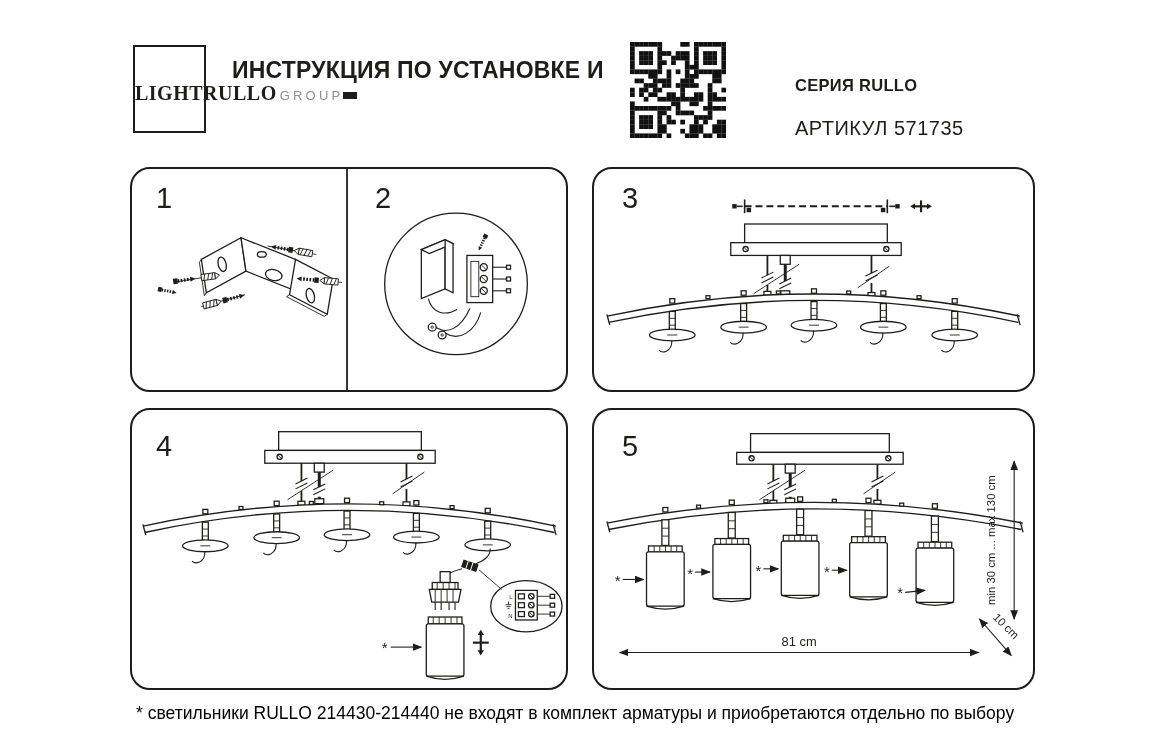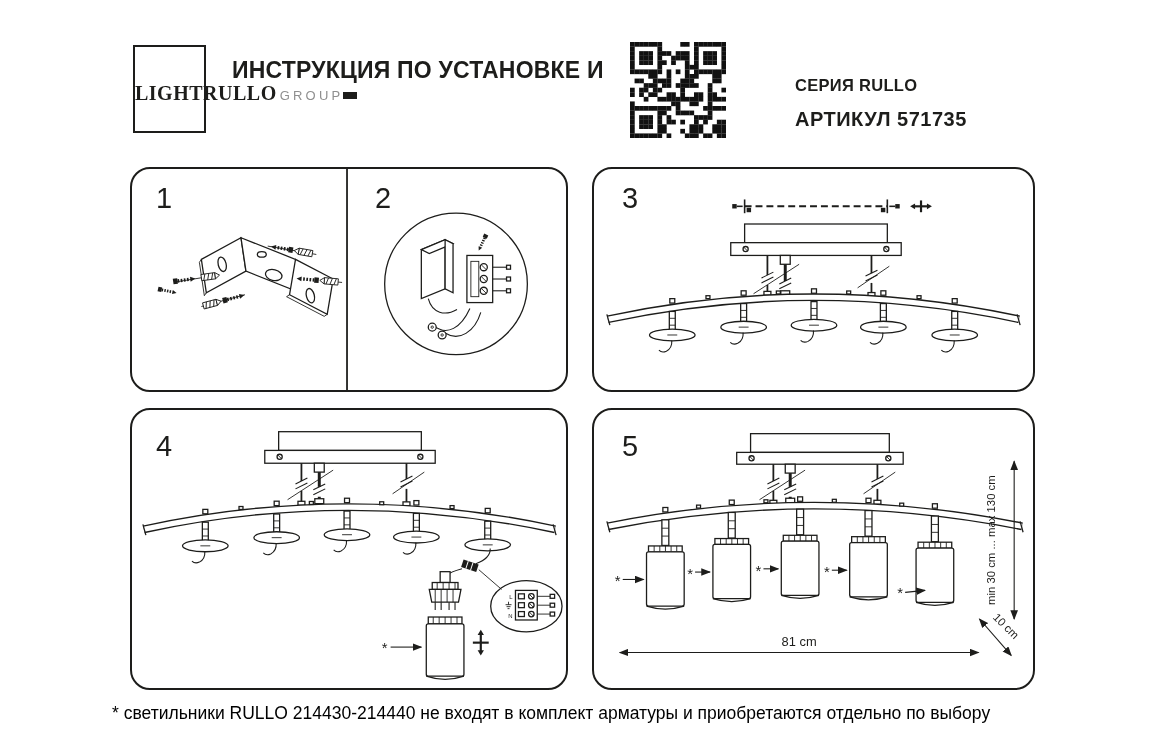--- a/index.html
+++ b/index.html
@@ -13,21 +13,21 @@
              letter-spacing:0.5px;color:#1d1d1b}
   .logo-group{font-size:13px;letter-spacing:3.2px;color:#8f8f8f;margin-top:4px;padding-left:3px}
   .logo-flag{display:flex;width:52px;height:7px;margin-top:4px;border:1px solid #1d1d1b;box-sizing:border-box}
   .f-k{flex:0 0 6px;background:#1d1d1b}.f-g{flex:1;background:#008C45}.f-w{flex:1;background:#fff}.f-r{flex:1;background:#CD212A}
 
   .title{position:absolute;left:232px;top:56px;font-weight:700;font-size:23px;line-height:28.5px;
          color:#1d1d1b;letter-spacing:0.2px}
   .qr{position:absolute;left:630px;top:42px;width:96px;height:96px}
   .series-wrap{position:absolute;left:795px;top:76px;width:200px;text-align:left;color:#1d1d1b}
   .series{font-weight:700;font-size:16.5px;letter-spacing:0.3px}
-  .article{font-weight:700;font-size:20px;margin-top:13px;letter-spacing:0.5px}
+  .article{font-weight:400;font-size:20px;margin-top:22px;letter-spacing:0.5px}
 
   
   .panel{position:absolute;border:2px solid #1d1d1b;border-radius:20px;box-sizing:border-box;background:#fff}
   #panel-a{left:130px;top:167px;width:438px;height:225px}
   #panel-b{left:592px;top:167px;width:443px;height:225px}
   #panel-c{left:130px;top:408px;width:438px;height:282px}
   #panel-d{left:592px;top:408px;width:443px;height:282px}
   .step-num{position:absolute;font-size:29px;font-weight:400;color:#1d1d1b}
   svg.art{position:absolute;left:0;top:0;width:100%;height:100%}
 
@@ -36,21 +36,21 @@
   .tl{stroke-width:0.9}
   .tm{stroke-width:1.1}
   .fw{fill:#fff;stroke:#1d1d1b;stroke-width:1.3}
   .fk{fill:#1d1d1b;stroke:none}
   svg text{font-family:"Liberation Sans",sans-serif;fill:#1d1d1b}
   .dim{font-size:13px}
   .dimv{font-size:11.5px}
   .ast{font-size:15px}
   .t6{font-size:6px}
 
-  .footnote{position:absolute;left:112px;top:703px;font-size:17.5px;color:#000;white-space:nowrap}
+  .footnote{position:absolute;left:136px;top:703px;font-size:17.5px;color:#000;white-space:nowrap}
 </style>
 </head>
 <body>
 
 <svg width="0" height="0" style="position:absolute" aria-hidden="true">
   <defs>
     <marker id="mAE" markerWidth="9" markerHeight="8" refX="8" refY="3.5" orient="auto">
       <path d="M0,0 L9,3.5 L0,7 Z" fill="#1d1d1b"></path>
     </marker>
     <marker id="mAS" markerWidth="9" markerHeight="8" refX="1" refY="3.5" orient="auto">

